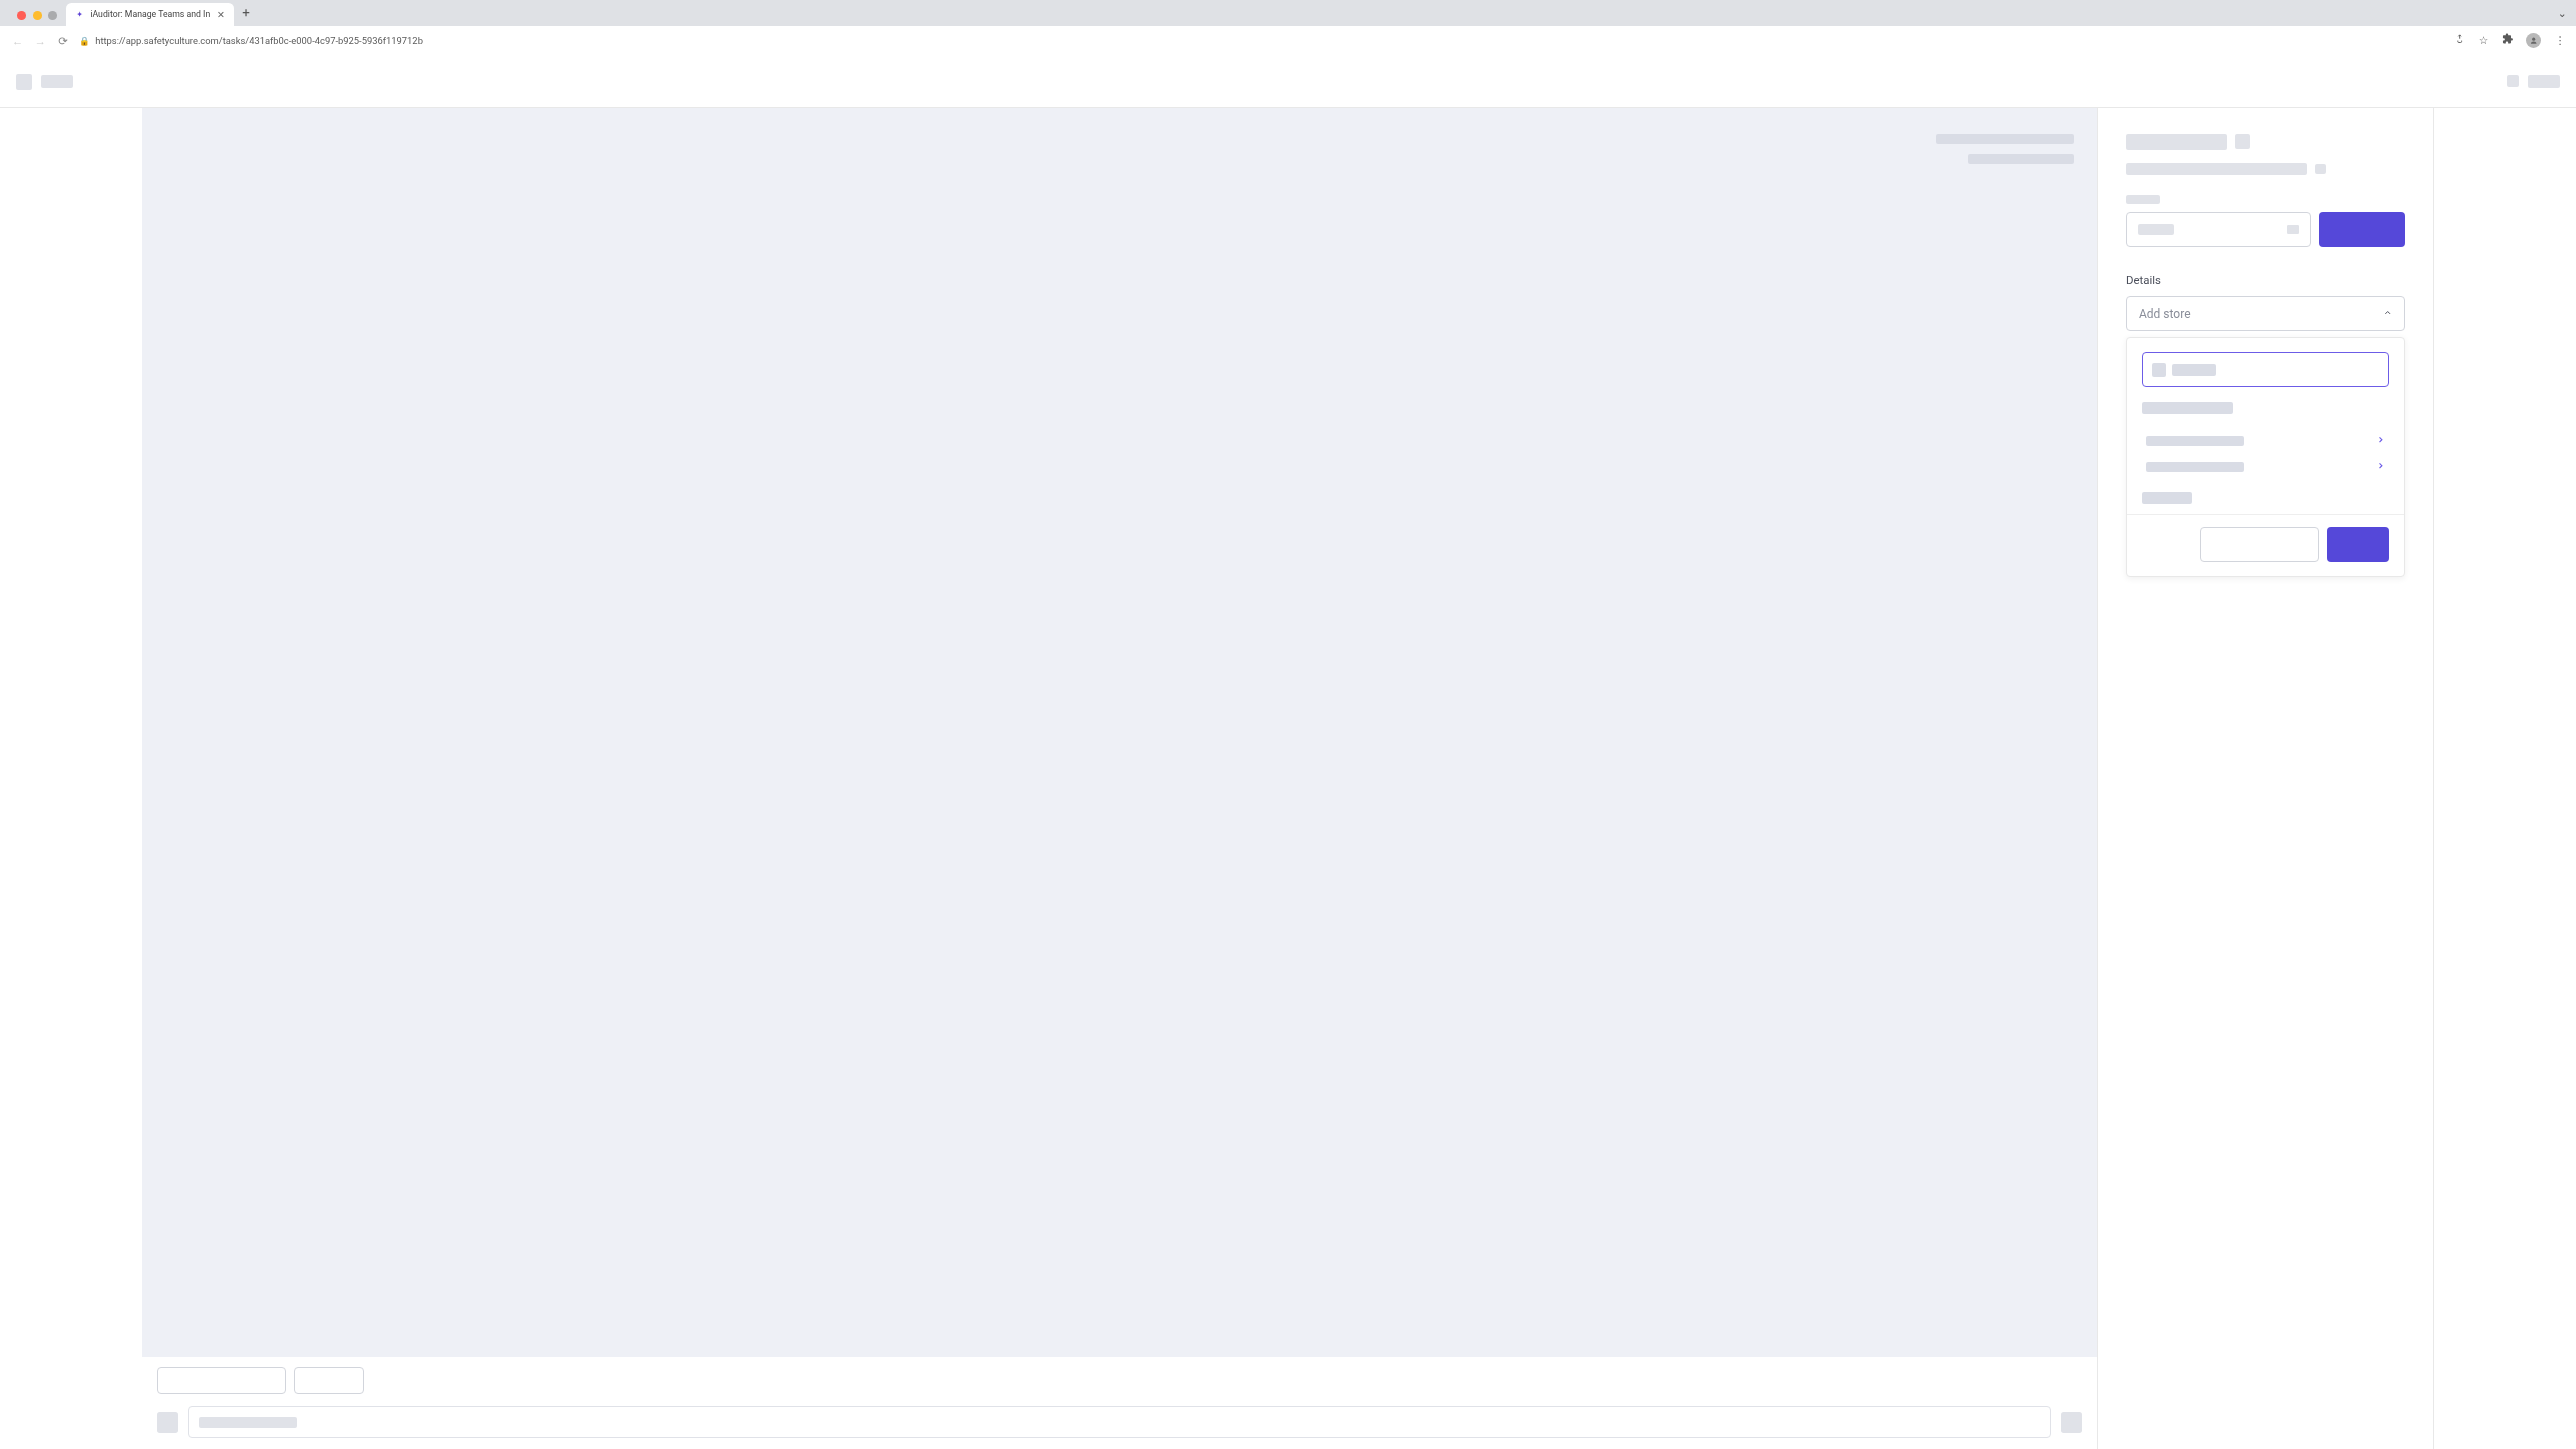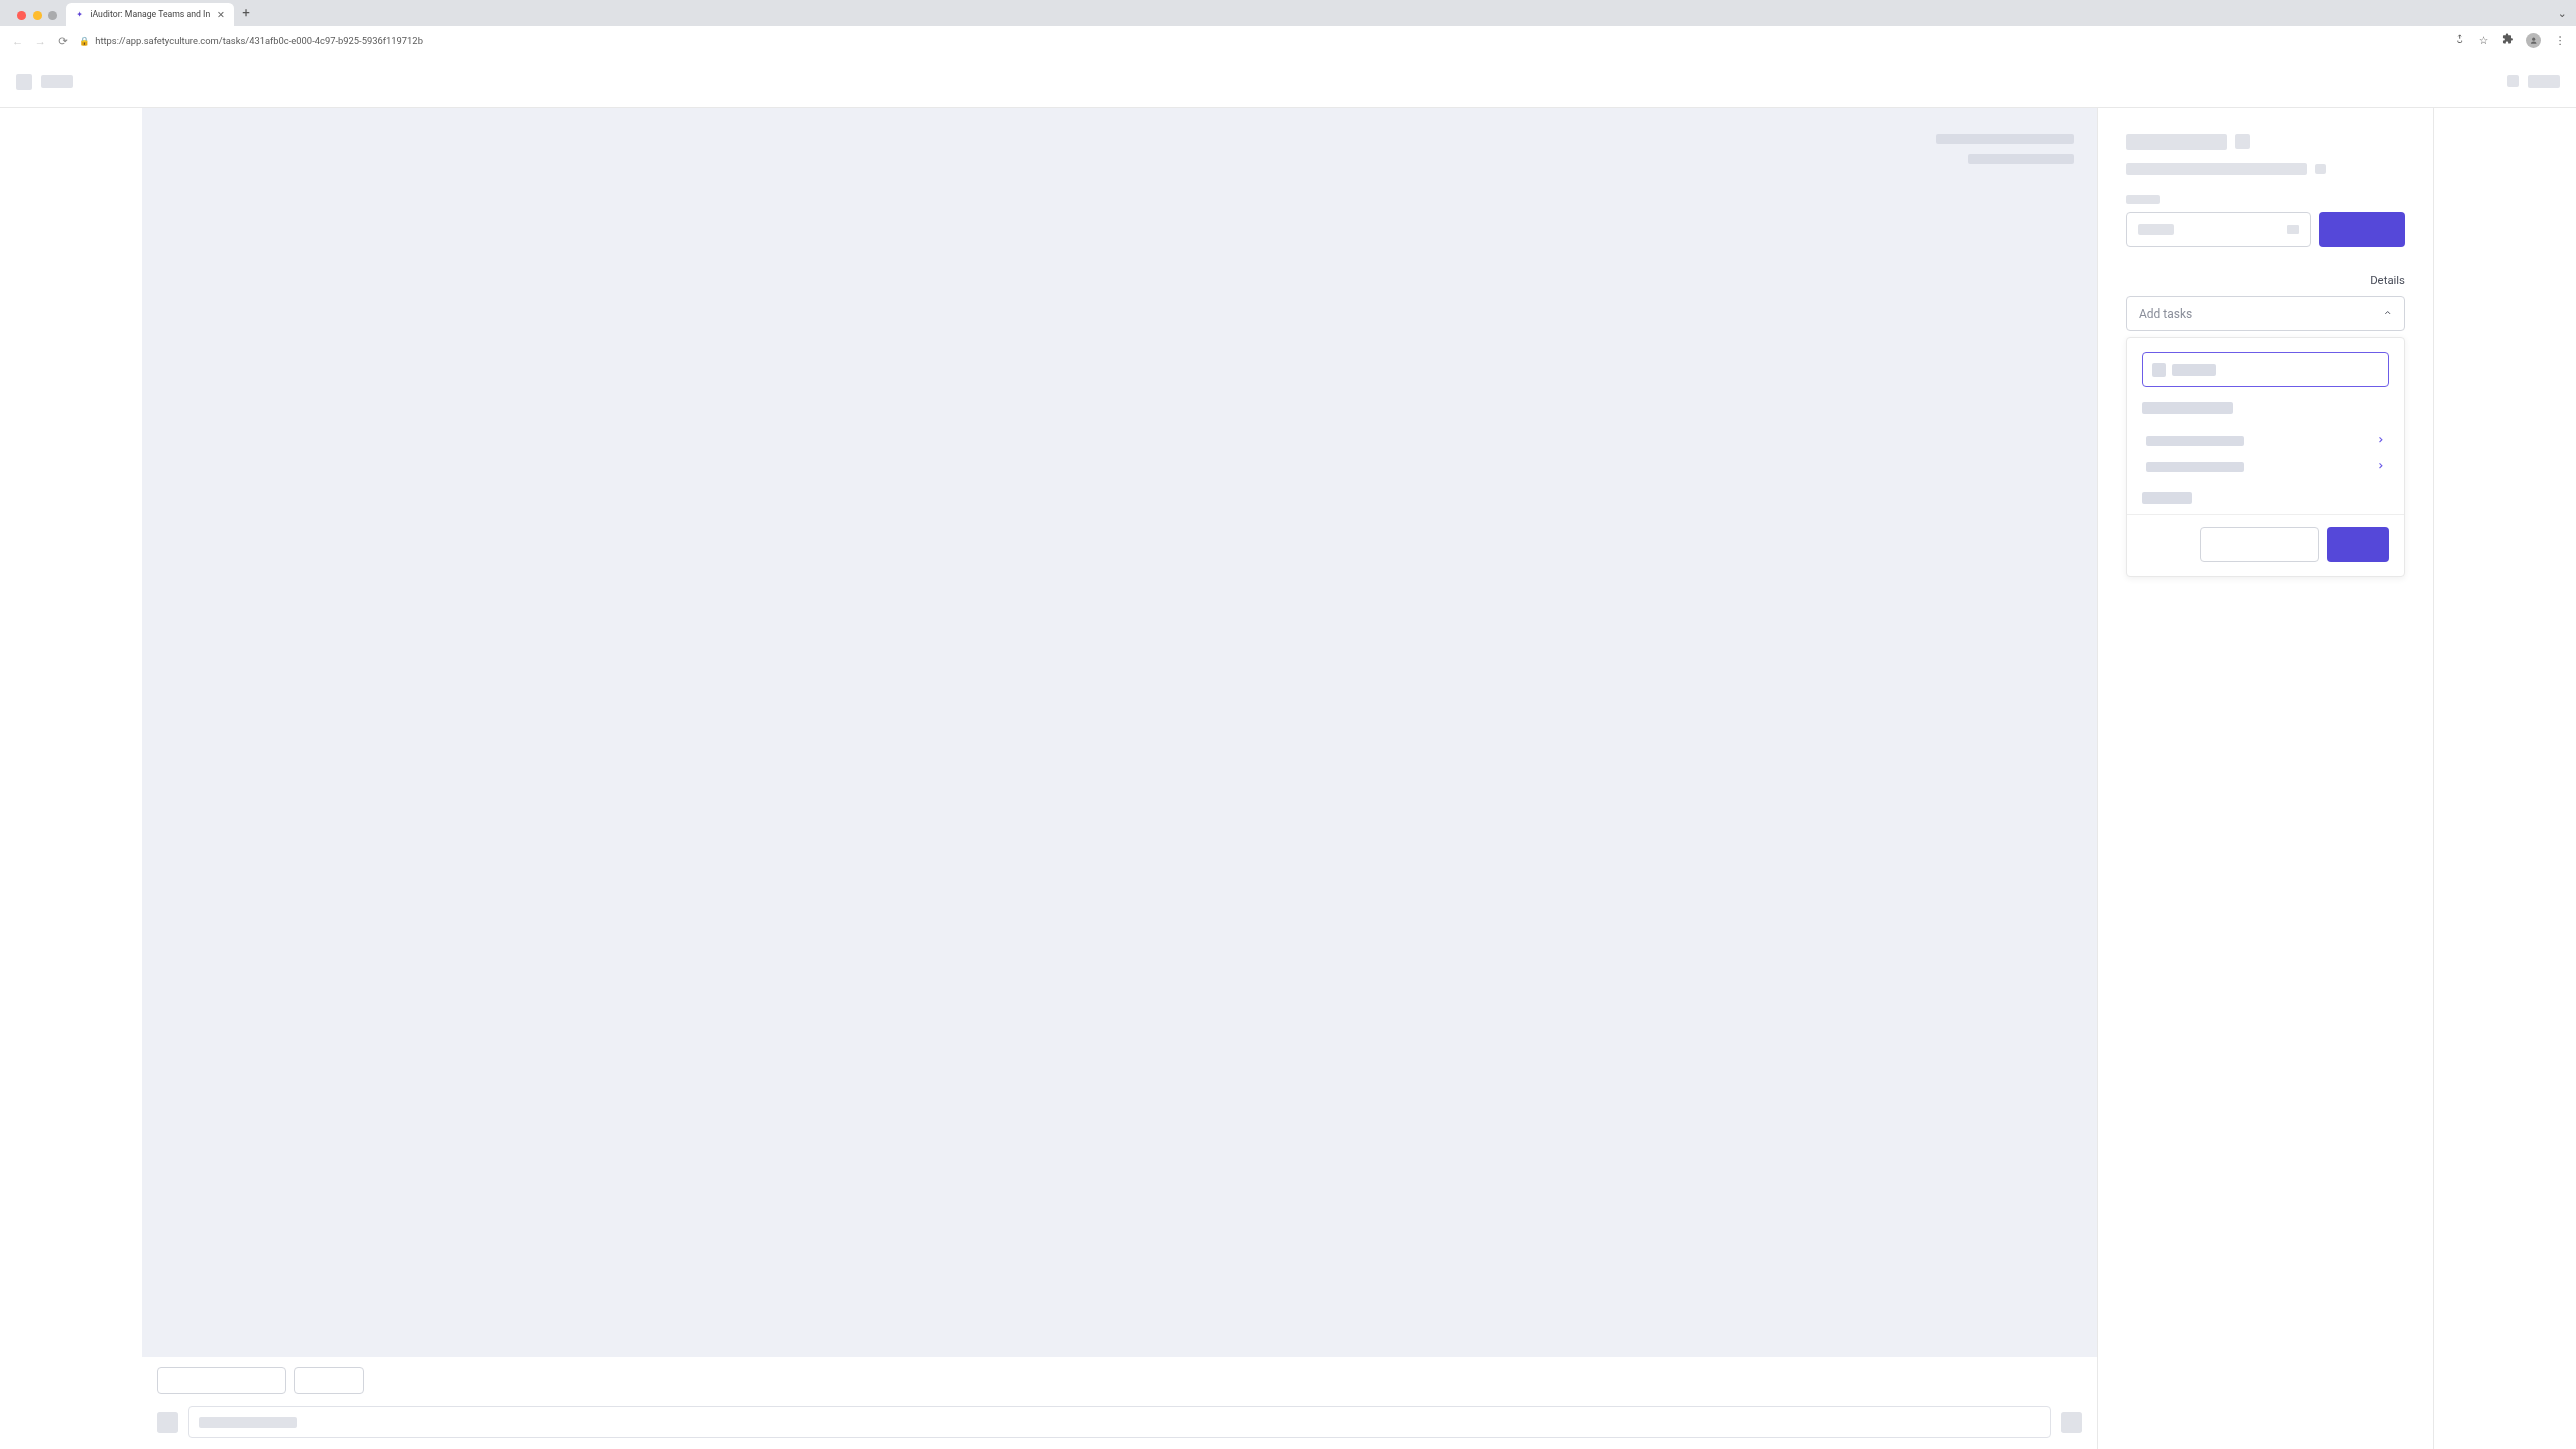--- a/index.html
+++ b/index.html
@@ -167,21 +167,20 @@
       margin-left: auto;
       display: flex;
       align-items: center;
       gap: 9.4px;
     }
     
     
     .main-content {
       display: flex;
       height: calc(100% - 56px - 52px);
-      text-align: right;
     }
     .left-panel {
       flex: 1;
       padding: 0 0 0 142px;
       display: flex;
       flex-direction: column;
     }
     .canvas-area {
       background: #eef0f6;
       flex: 1;
@@ -520,21 +519,21 @@
     <div class="rp-section-input-row">
       <div class="rp-input-box">
         <div class="rp-input-skel"></div>
         <div class="rp-input-suffix"></div>
       </div>
       <div class="rp-primary-btn"></div>
     </div>
 
     <div class="rp-section-title">Details</div>
     <div class="rp-dropdown-trigger">
-      <span class="rp-dropdown-text">Add tasks</span>
+      <span class="rp-dropdown-text">Add store</span>
       <span class="chevron">
         <svg width="9.4" height="9.4" viewBox="0 0 24 24" fill="none" stroke="currentColor" stroke-width="2.5">
             <polyline points="18 15 12 9 6 15"></polyline>
           </svg>
       </span>
     </div>
 
     <div class="rp-dropdown-panel">
       <div class="rp-search">
         <div class="rp-search-icon-skel"></div>

